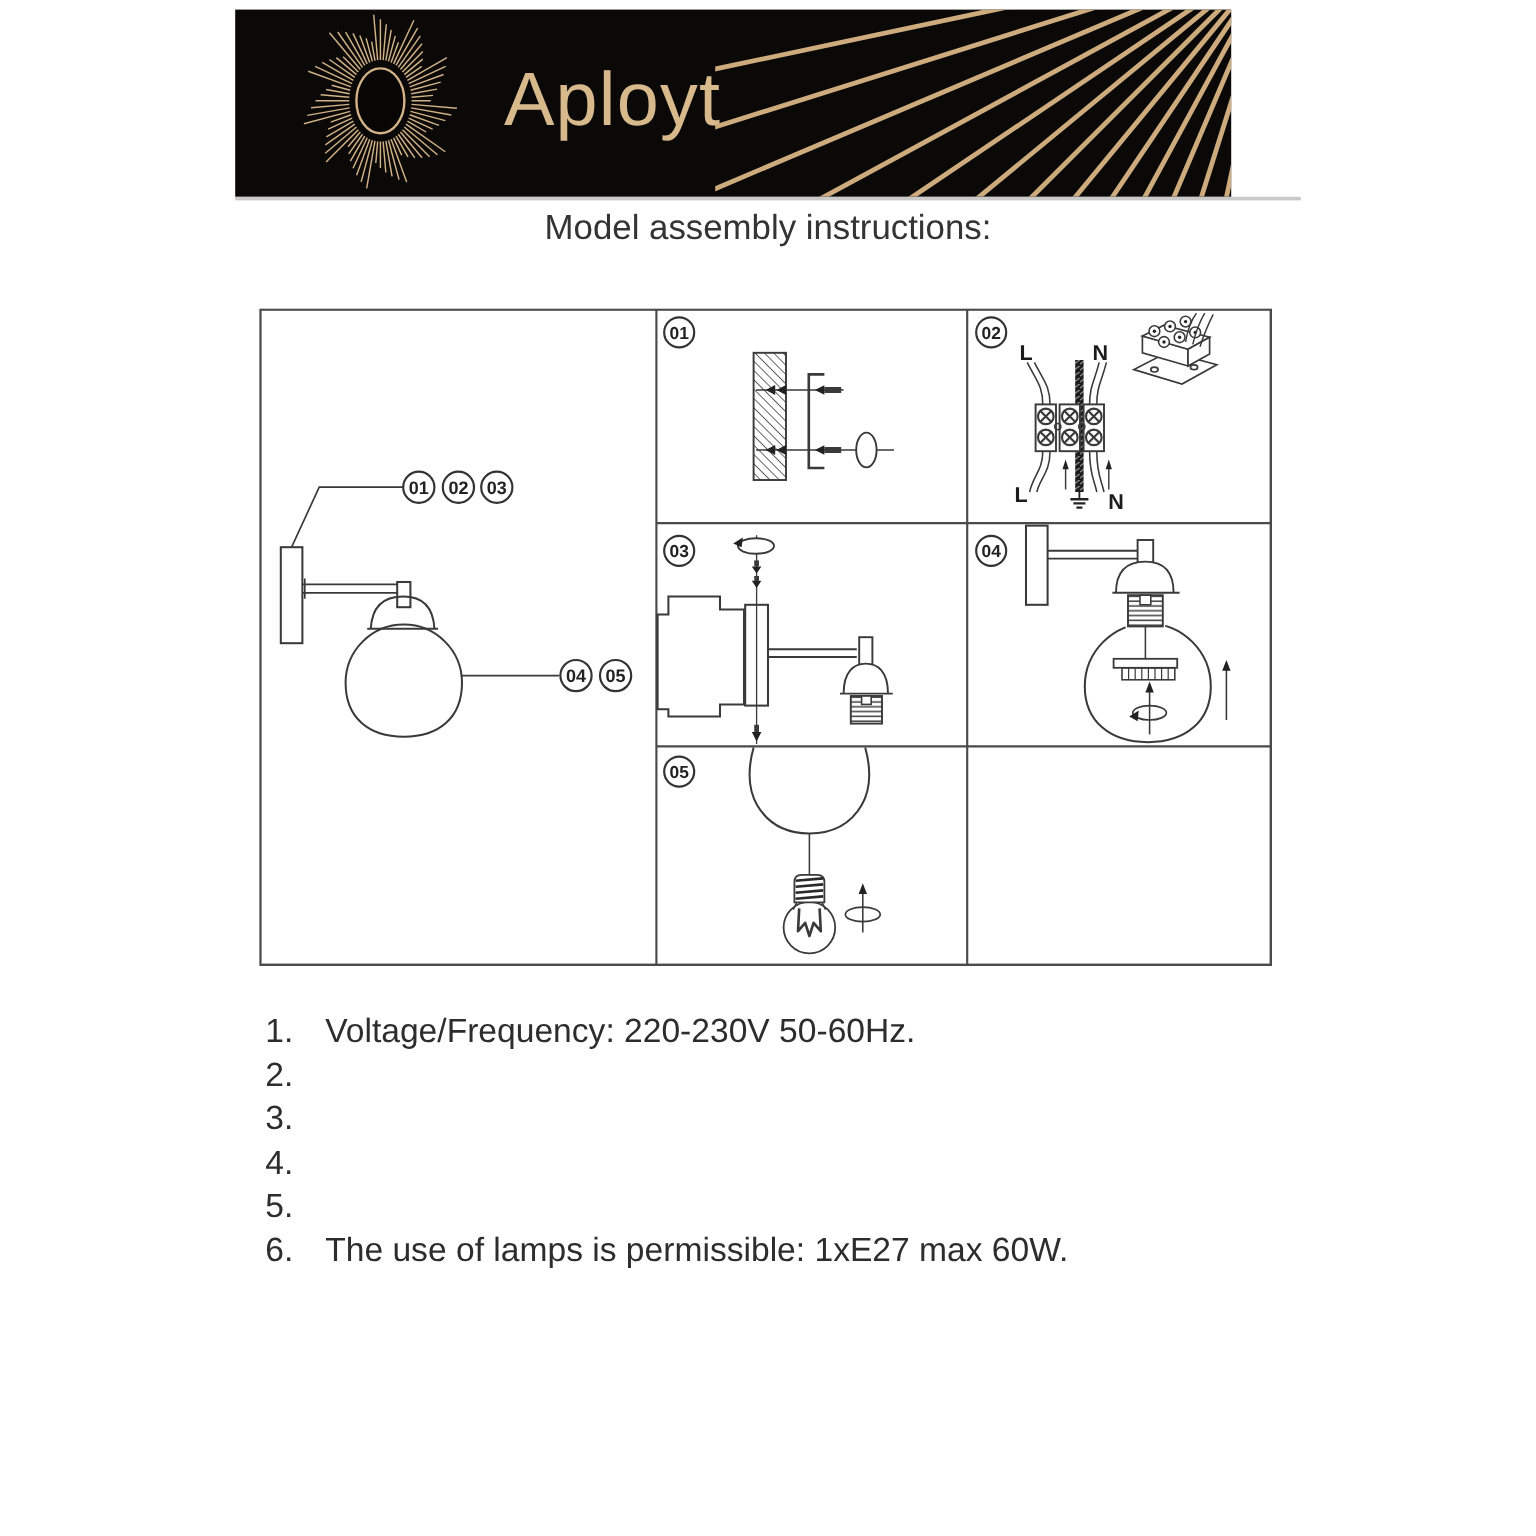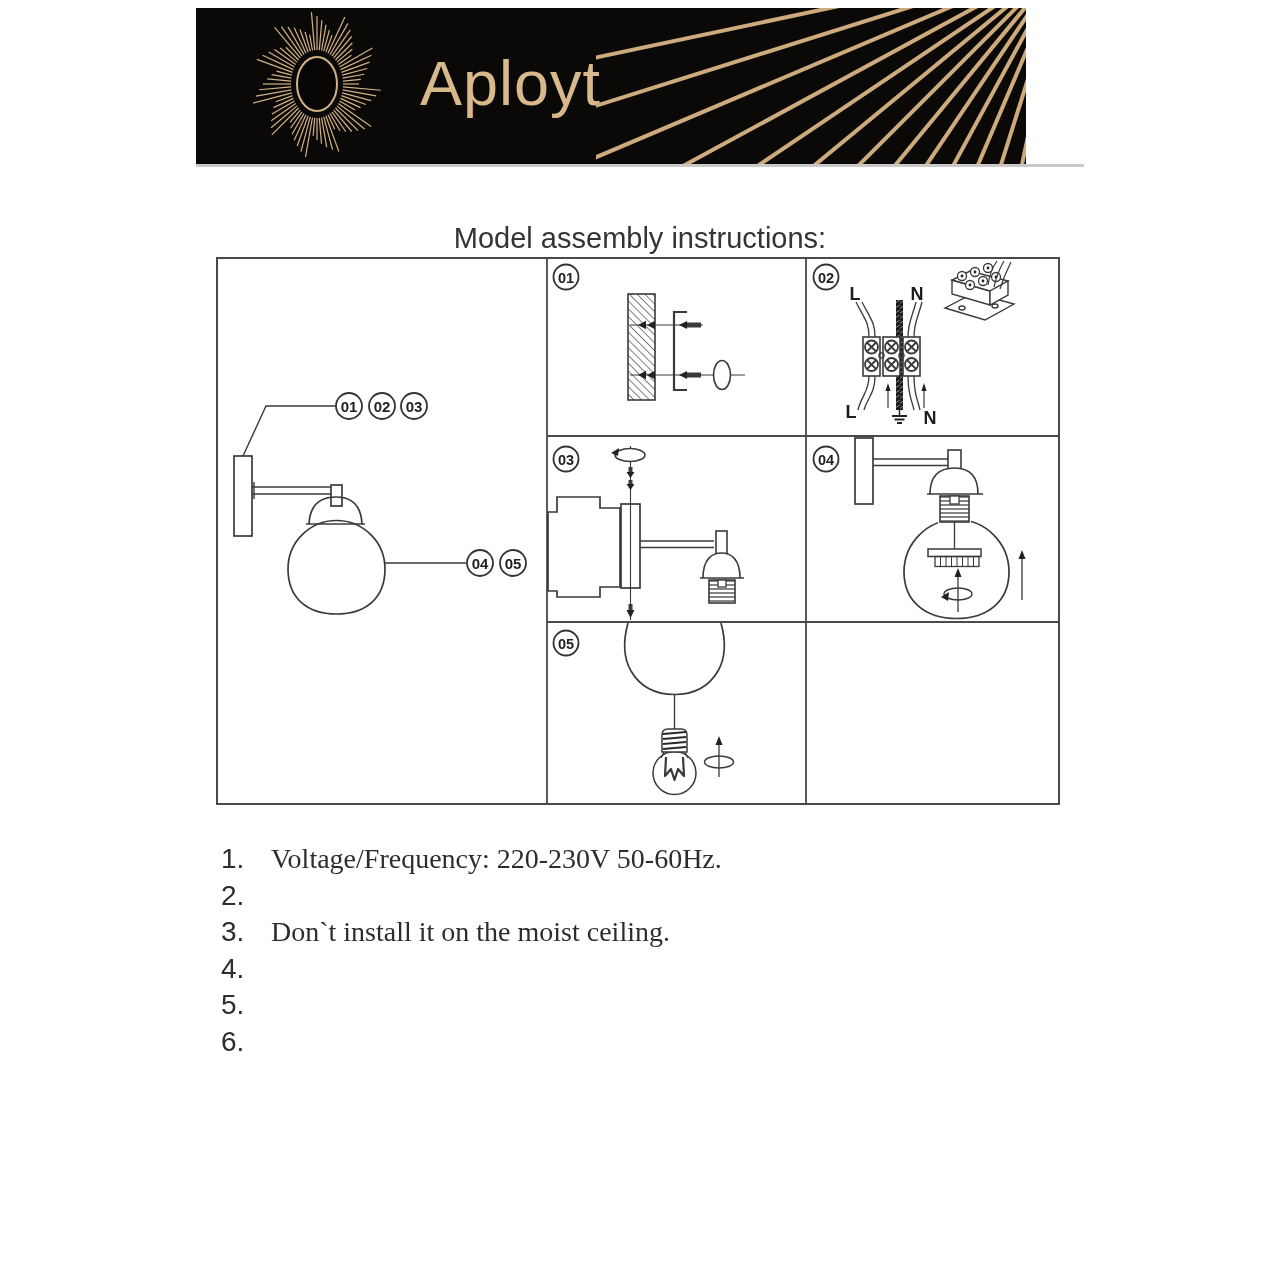--- a/index.html
+++ b/index.html
@@ -13,32 +13,32 @@
   .banner-underline{position:absolute;left:196px;top:164px;width:888px;height:3px;
           background:#c9c9c9;}
   .sunburst{position:absolute;left:36px;top:0;width:170px;height:156px;}
   .brand{position:absolute;left:224px;top:44px;color:#d7b98c;font-size:63px;
          letter-spacing:1px;line-height:1;}
   .fan{position:absolute;right:0;top:0;width:430px;height:156px;}
 
   
   .title-block{position:absolute;left:0;top:173px;width:1280px;text-align:center;
                color:#343434;}
-  .title-line1{font-size:29px;line-height:35px;margin-top:48px;}
+  .title-line1{font-size:29px;line-height:35px;}
   .title-line2{font-size:28px;line-height:34px;}
 
   
   .diagram{position:absolute;left:216px;top:257px;width:844px;height:548px;}
   .diagram svg{display:block;}
 
   
   .instructions{position:absolute;left:221px;top:843px;color:#2d2d2d;font-size:28px;}
   .inst-row{display:flex;height:36.5px;align-items:flex-start;}
   .inst-num{width:36px;flex:none;}
-  .inst-text{margin-left:14px;white-space:nowrap;font-family:Liberation Serif, serif;}
+  .inst-text{margin-left:14px;white-space:nowrap;}
 </style>
 </head>
 <body>
 
 <div class="page">
 
   <div class="banner">
     <svg class="sunburst" viewBox="0 0 170 156">
       <g id="sunburst-rays">
           <line x1="111" y1="76" x2="127" y2="76" stroke="#d2b286" stroke-width="1.2"></line>
@@ -393,26 +393,26 @@
   <div class="instructions">
     <div class="inst-row">
       <span class="inst-num">1.</span>
       <span class="inst-text">Voltage/Frequency: 220-230V 50-60Hz.</span>
     </div>
     <div class="inst-row">
       <span class="inst-num">2.</span>
     </div>
     <div class="inst-row">
       <span class="inst-num">3.</span>
-      <span class="inst-text">Don`t install it on the moist ceiling.</span>
     </div>
     <div class="inst-row">
       <span class="inst-num">4.</span>
     </div>
     <div class="inst-row">
       <span class="inst-num">5.</span>
     </div>
     <div class="inst-row">
       <span class="inst-num">6.</span>
+      <span class="inst-text">The use of lamps is permissible: 1xE27 max 60W.</span>
     </div>
   </div>
 
 </div>
 
 </body></html>

